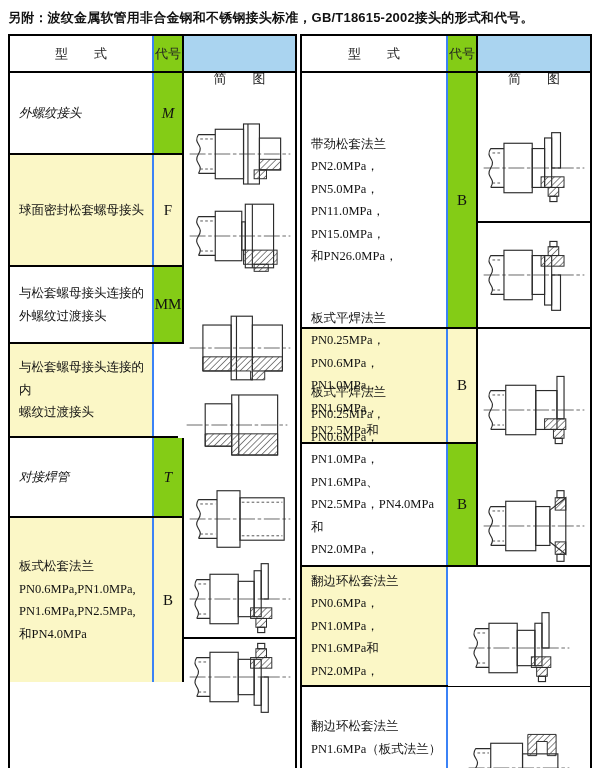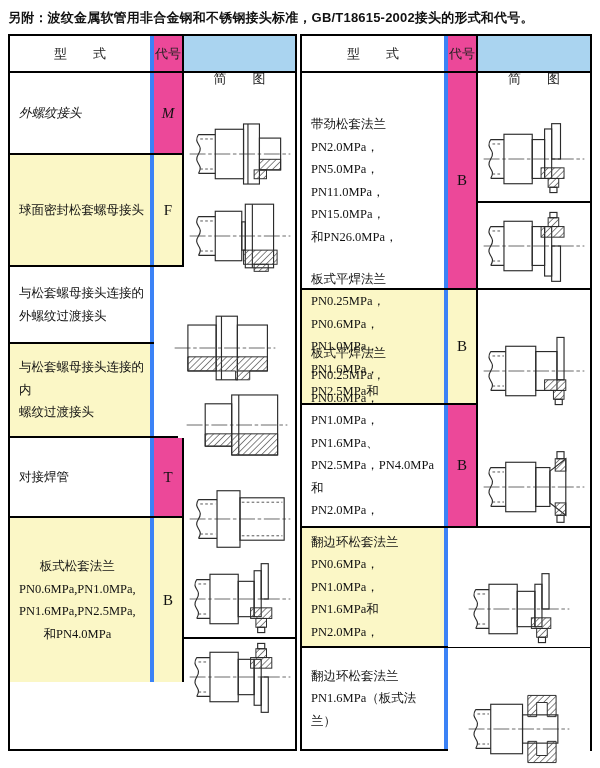--- a/index.html
+++ b/index.html
@@ -21,23 +21,23 @@
   .tbl-l { width: 289px; }
   .tbl-r { width: 292px; }
   .row { display: flex; }
   .row + .row { border-top: 2px solid #000; }
   .hdr { height: 35px; background: var(--hdrbg, #aad4f0); }
   .hdr .cell {
     display: flex; align-items: center; justify-content: center;
     font-size: 13px; color: #222;
   }
   .cell { min-width: 0; }
-  .c0 { flex: 0 0 144px; border-right: 4px solid #3b82f6; background: #fff; }
+  .c0 { flex: 0 0 144px; border-right: 2px solid #3b82f6; background: #fff; }
   .tbl-r .c0 { flex-basis: 146px; }
-  .c1 { flex: 0 0 30px; border-right: 2px solid #000; background: #ec4899; }
+  .c1 { flex: 0 0 30px; border-right: 2px solid #000; background: #84cc16; }
   .c2 { flex: 1; display: flex; flex-direction: column; margin-top: 43px; }
   .type {
     display: flex; align-items: center;
     padding: 6px 3px 6px 9px;
     font-family: "Liberation Serif", serif;
     font-size: 12.5px; line-height: 1.8;
     white-space: pre-line; color: #111;
   }
   .code {
     display: flex; align-items: center; justify-content: center;
@@ -110,20 +110,21 @@
                 <line class="ln" x1="74" y1="6" x2="74" y2="78"></line>
                 <rect class="ht" x="64" y="58" width="38" height="16"></rect>
                 <rect class="ht" x="76" y="74" width="16" height="8"></rect>
               </svg>
             </div>
           </div>
         </div>
         <div class="row" style="height: 77px;">
           <div class="cell c0 type">与松套螺母接头连接的
 外螺纹过渡接头</div>
+          <div class="cell c1 code">MM</div>
           <div class="cell c2">
             <div class="dsub">
               <svg class="diag" viewBox="0 0 120 84">
                 <line class="cl" x1="3" y1="42" x2="117" y2="42"></line>
                 <rect class="ln" x="18" y="16" width="32" height="52"></rect>
                 <rect class="ln" x="74" y="16" width="34" height="52"></rect>
                 <rect class="ln" x="50" y="6" width="24" height="72"></rect>
                 <line class="ln" x1="56" y1="6" x2="56" y2="78"></line>
                 <path class="ht" d="M18 52 H108 V68 H88 V78 H72 V68 H18 Z"></path>
               </svg>
@@ -138,39 +139,39 @@
               <svg class="diag" viewBox="0 0 120 84">
                 <line class="cl" x1="3" y1="42" x2="117" y2="42"></line>
                 <rect class="ln" x="24" y="18" width="30" height="48"></rect>
                 <rect class="ln" x="54" y="8" width="52" height="68"></rect>
                 <line class="ln" x1="62" y1="8" x2="62" y2="76"></line>
                 <path class="ht" d="M24 52 H106 V76 H54 V66 H24 Z"></path>
               </svg>
             </div>
           </div>
         </div>
-        <div class="row" style="height: 80px;">
+        <div class="row" style="height: 80px; font-style: italic;">
           <div class="cell c0 type">对接焊管</div>
           <div class="cell c1 code">T</div>
           <div class="cell c2">
             <div class="dsub">
               <svg class="diag" viewBox="0 0 120 84">
                 <line class="cl" x1="3" y1="42" x2="117" y2="42"></line>
                 <path class="ln" d="M 13 20 H 34 M 13 64 H 34 M 13 20 c -7 11, 7 11, 0 22 c -7 11, 7 11, 0 22"></path>
                 <line class="dsh" x1="15" y1="25" x2="32" y2="25"></line>
                 <line class="dsh" x1="15" y1="59" x2="32" y2="59"></line>
                 <rect class="ln" x="34" y="10" width="26" height="64"></rect>
                 <rect class="ln" x="60" y="18" width="50" height="48"></rect>
                 <line class="dsh" x1="62" y1="23" x2="108" y2="23"></line>
                 <line class="dsh" x1="62" y1="61" x2="108" y2="61"></line>
               </svg>
             </div>
           </div>
         </div>
-        <div class="row hl" style="height: 166px; text-align: center;">
+        <div class="row hl" style="height: 166px;">
           <div class="cell c0 type">板式松套法兰
 PN0.6MPa,PN1.0MPa,
 PN1.6MPa,PN2.5MPa,
 和PN4.0MPa</div>
           <div class="cell c1 code">B</div>
           <div class="cell c2">
             <div class="dsub">
               <svg class="diag" viewBox="0 0 120 84">
                 <line class="cl" x1="3" y1="42" x2="117" y2="42"></line>
                 <path class="ln" d="M 11 20 H 26 M 11 64 H 26 M 11 20 c -7 11, 7 11, 0 22 c -7 11, 7 11, 0 22"></path>
@@ -202,21 +203,21 @@
             </div>
           </div>
         </div>
       </div>
       <div class="tbl tbl-r">
         <div class="row hdr">
           <div class="cell c0">型　　式</div>
           <div class="cell c1">代号</div>
           <div class="cell c2">简　　图</div>
         </div>
-        <div class="row" style="height: 217px; justify-content: flex-end;">
+        <div class="row" style="height: 256px; justify-content: flex-end;">
           <div class="cell c0 type">带劲松套法兰
 PN2.0MPa，PN5.0MPa，
 PN11.0MPa，PN15.0MPa，
 和PN26.0MPa，</div>
           <div class="cell c1 code">B</div>
           <div class="cell c2">
             <div class="dsub">
               <svg class="diag" viewBox="0 0 120 84">
                 <line class="cl" x1="3" y1="42" x2="117" y2="42"></line>
                 <path class="ln" d="M 11 20 H 26 M 11 64 H 26 M 11 20 c -7 11, 7 11, 0 22 c -7 11, 7 11, 0 22"></path>

